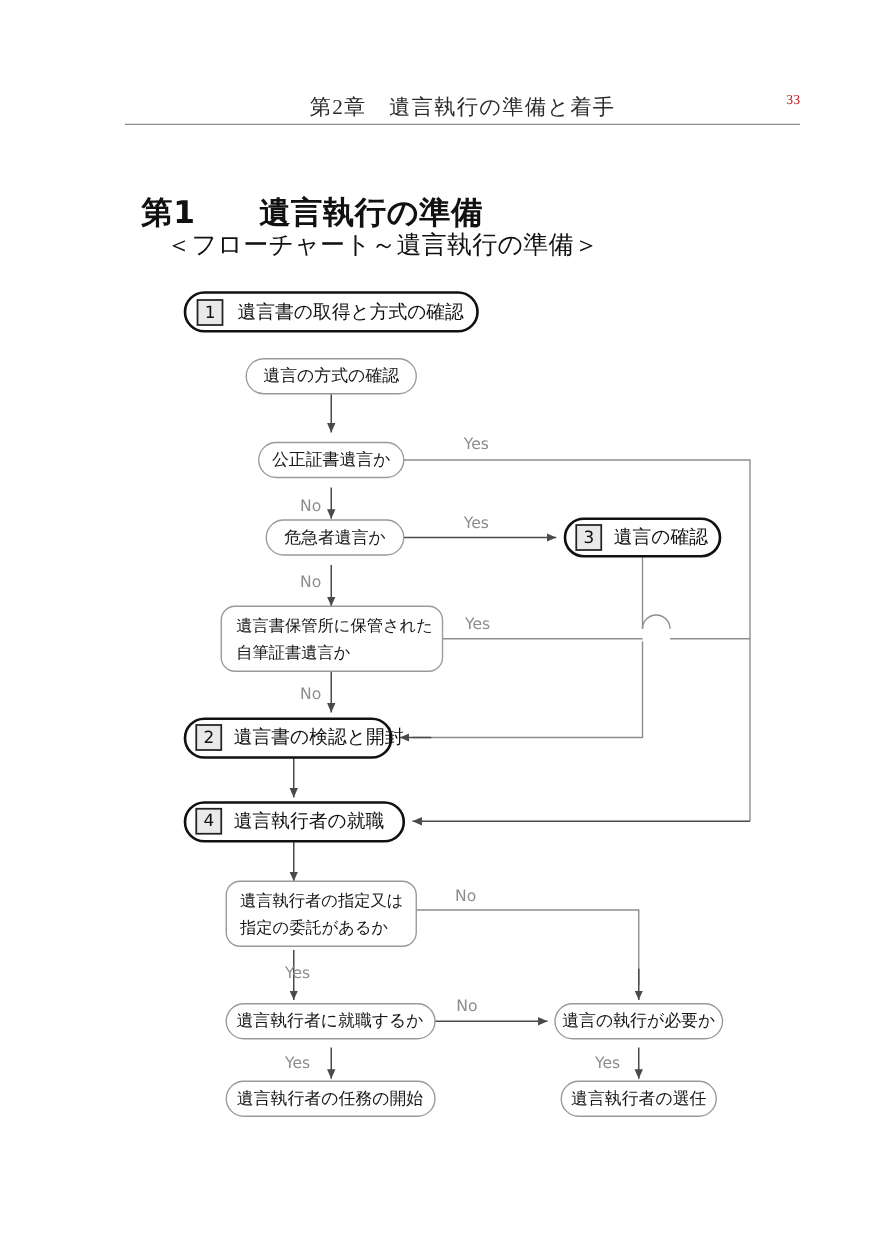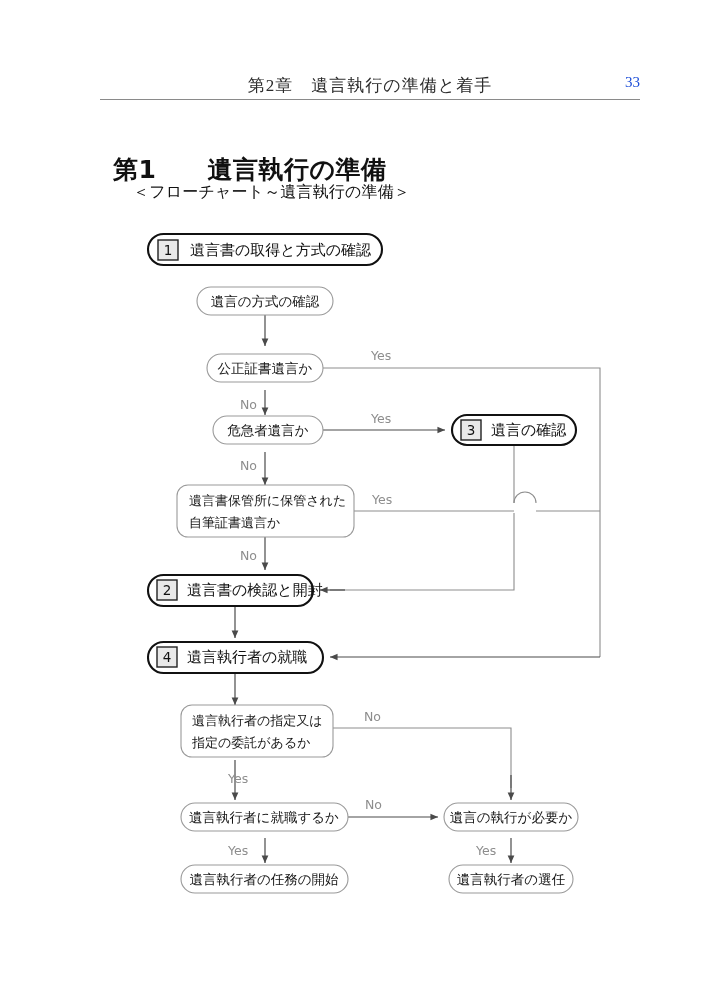--- a/index.html
+++ b/index.html
@@ -14,39 +14,39 @@
   
   .runhead{
     position:absolute;left:100px;top:74px;width:540px;height:24px;
   }
   .runhead-title{
     position:absolute;left:0;top:0;width:540px;text-align:center;
     font-size:17px;letter-spacing:.06em;color:#2b2b2b;
     font-family:"Liberation Serif","DejaVu Serif",serif;
   }
   .runhead-page{
-    position:absolute;right:0;top:0;font-size:15px;color:#1d4ed8;
+    position:absolute;right:0;top:0;font-size:11px;color:#b91c1c;
     font-family:"Liberation Serif","DejaVu Serif",serif;
   }
   .runhead-rule{
     position:absolute;left:100px;top:99px;width:540px;height:1px;
     background:#8a8a8a;
   }
 
   
   .sec-title{
     position:absolute;left:113px;top:125px;
     font-size:25px;font-weight:700;letter-spacing:.02em;color:#111;
     font-family:"DejaVu Sans","Liberation Sans",sans-serif;
     white-space:pre;
     margin-top:28px;
   }
   .sub-title{
     position:absolute;left:133px;top:182px;
-    font-size:16px;letter-spacing:.01em;color:#111;
+    font-size:20px;letter-spacing:.01em;color:#111;
     font-family:"DejaVu Sans","Liberation Sans",sans-serif;
     white-space:pre;
   }
 
   
   .chart{position:absolute;left:0;top:215px;width:705px;height:700px;}
   svg{display:block;}
   .nodetext{
     font-family:"DejaVu Sans","Liberation Sans",sans-serif;
     font-size:13.5px;fill:#161616;dominant-baseline:middle;

